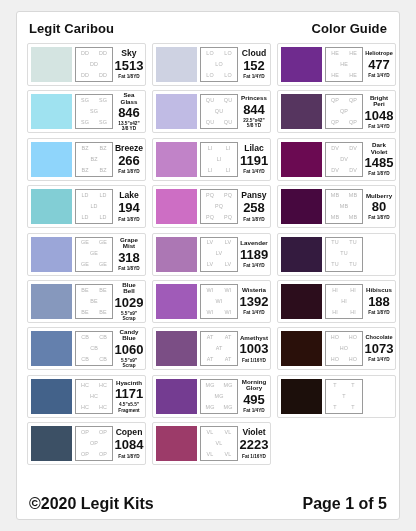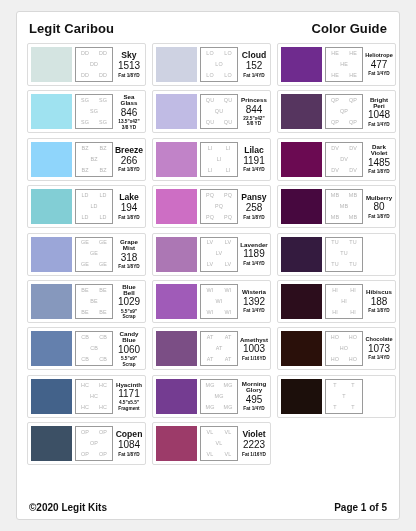--- a/index.html
+++ b/index.html
@@ -108,41 +108,41 @@
   }
   .m-name {
     font-weight: bold;
     color: #111111;
     line-height: 1.04;
     font-size: 8.6px;
   }
   .m-name.small { font-size: 6.2px; }
   .m-name.tiny { font-size: 5.6px; }
   .m-num {
-    font-weight: normal;
+    font-weight: bold;
     color: #111111;
-    font-size: 10px;
+    font-size: 13px;
     line-height: 1.25;
   }
   .m-cut {
     font-weight: bold;
     color: #111111;
     font-size: 4.7px;
     line-height: 1.12;
     white-space: pre-line;
   }
   .footer {
     display: flex;
     justify-content: space-between;
     align-items: baseline;
     padding: 7px 2px 0 2px;
     flex: 0 0 auto;
   }
   .footer-left, .footer-right {
-    font-size: 10px;
+    font-size: 16px;
     font-weight: bold;
     color: #111111;
   }
 </style>
 </head>
 <body>
 
 <div id="page">
   <div class="sheet">
 

